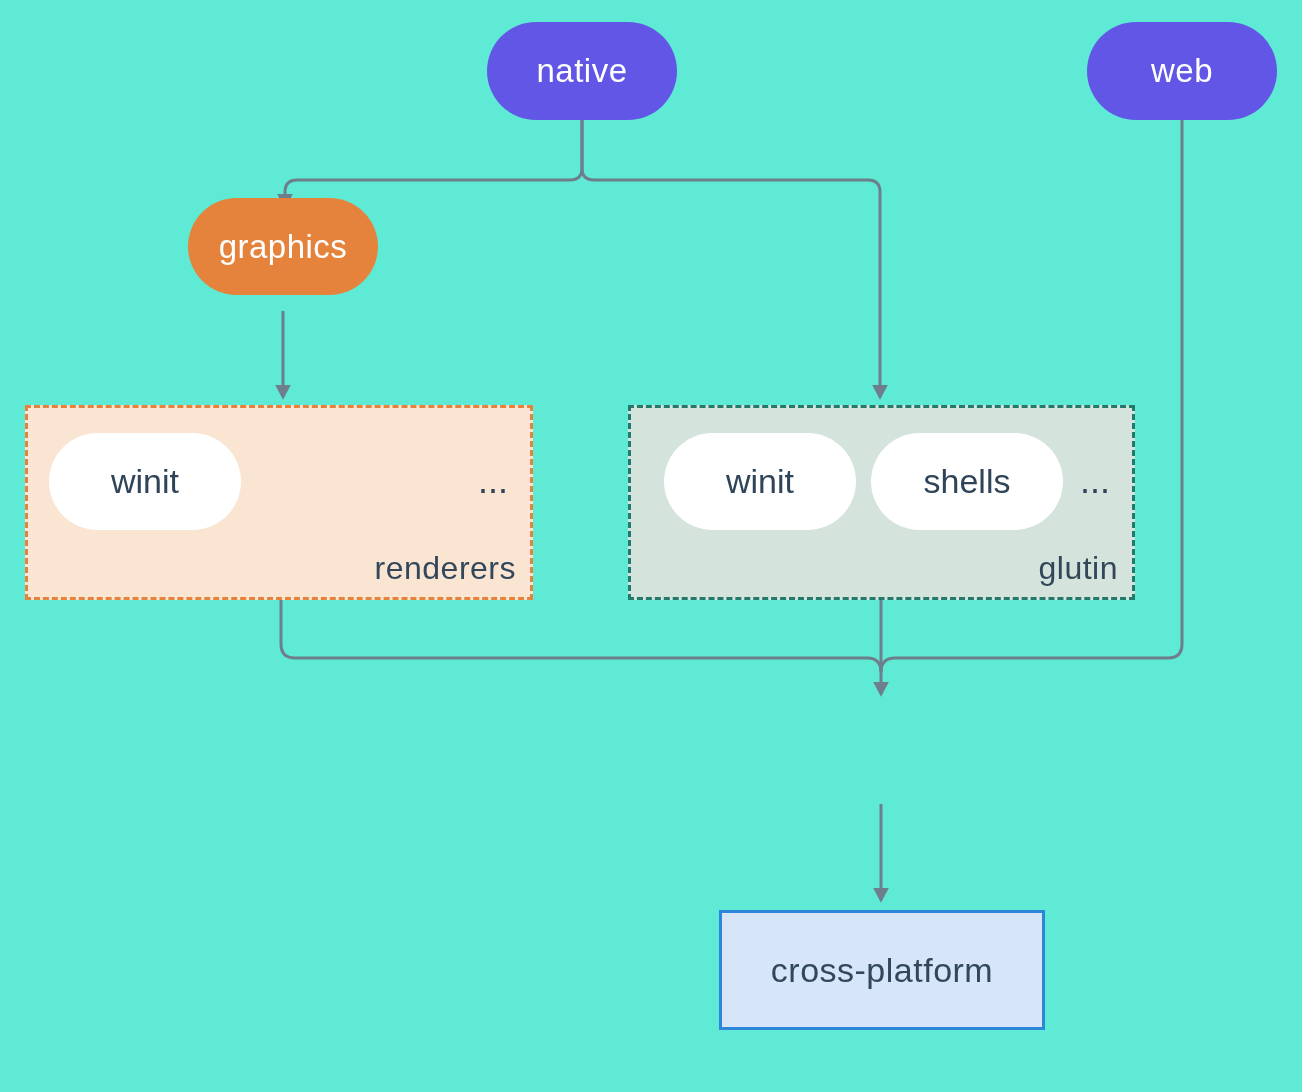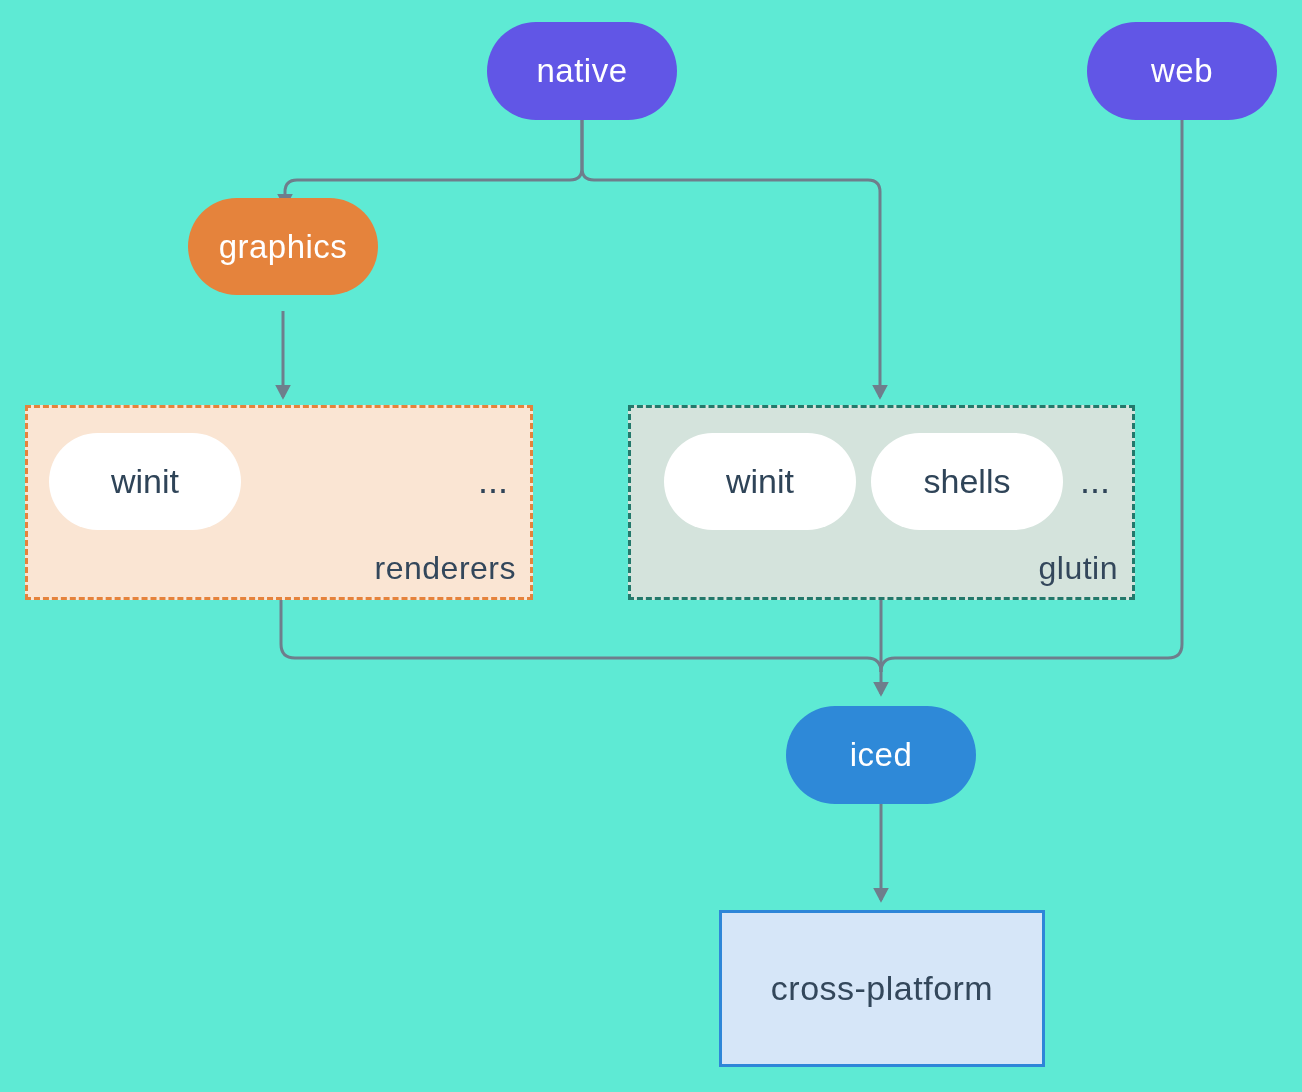--- a/index.html
+++ b/index.html
@@ -91,21 +91,21 @@
     bottom: 10px;
     color: #33475b;
     font-size: 32px;
     letter-spacing: 0.5px;
   }
   .app-box {
     position: absolute;
     left: 719px;
     top: 910px;
     width: 326px;
-    height: 157px;
+    height: 120px;
     box-sizing: border-box;
     background: #d6e6f8;
     border: 3px solid #2e86d8;
     display: flex;
     flex-direction: column;
     align-items: center;
     justify-content: center;
     color: #33475b;
     font-size: 34px;
     line-height: 47px;
@@ -157,21 +157,18 @@
     <div class="inner-pill inner-pill-0">
       <span>winit</span>
     </div>
     <div class="inner-pill inner-pill-1">
       <span>shells</span>
     </div>
     <span class="ellipsis">...</span>
     <span class="group-label">glutin</span>
   </div>
 
-  <div class="pill pill-iced">
-    <span>iced</span>
-  </div>
 
   <div class="app-box">
     <span>cross-platform</span>
   </div>
 
 </div>
 
 </body></html>

